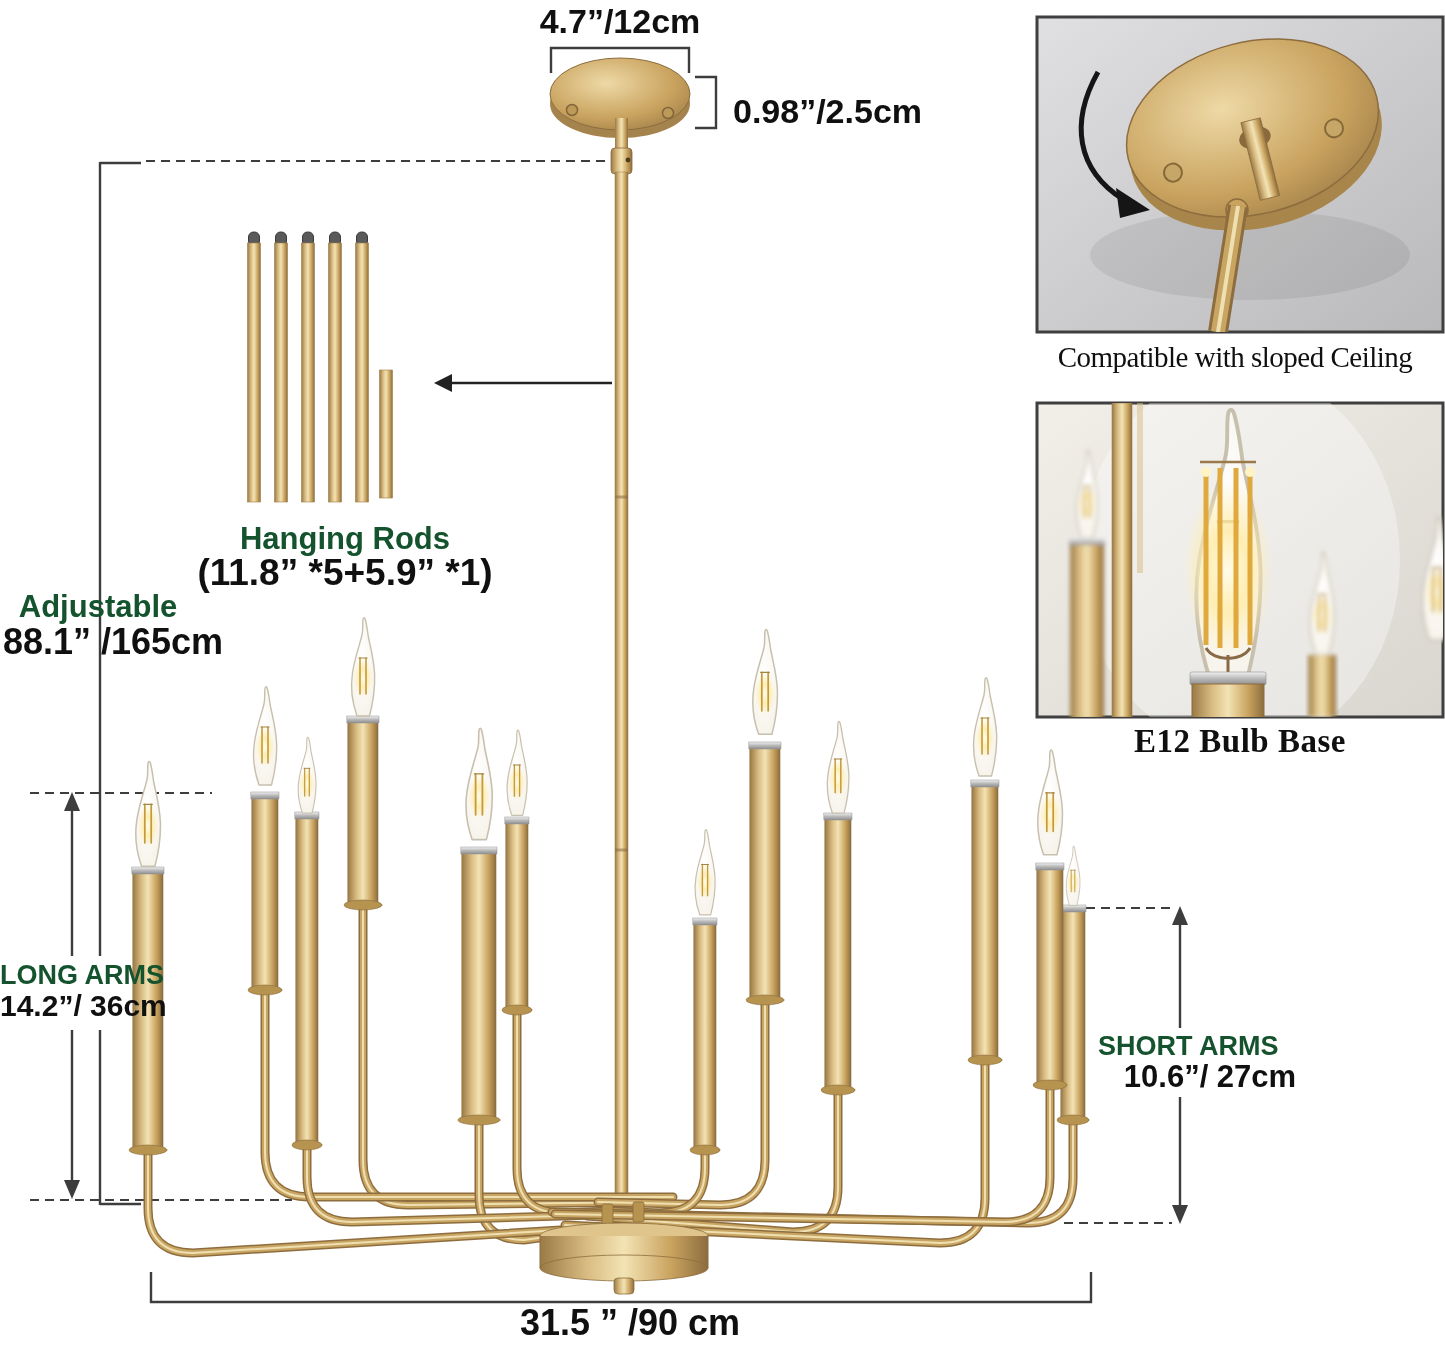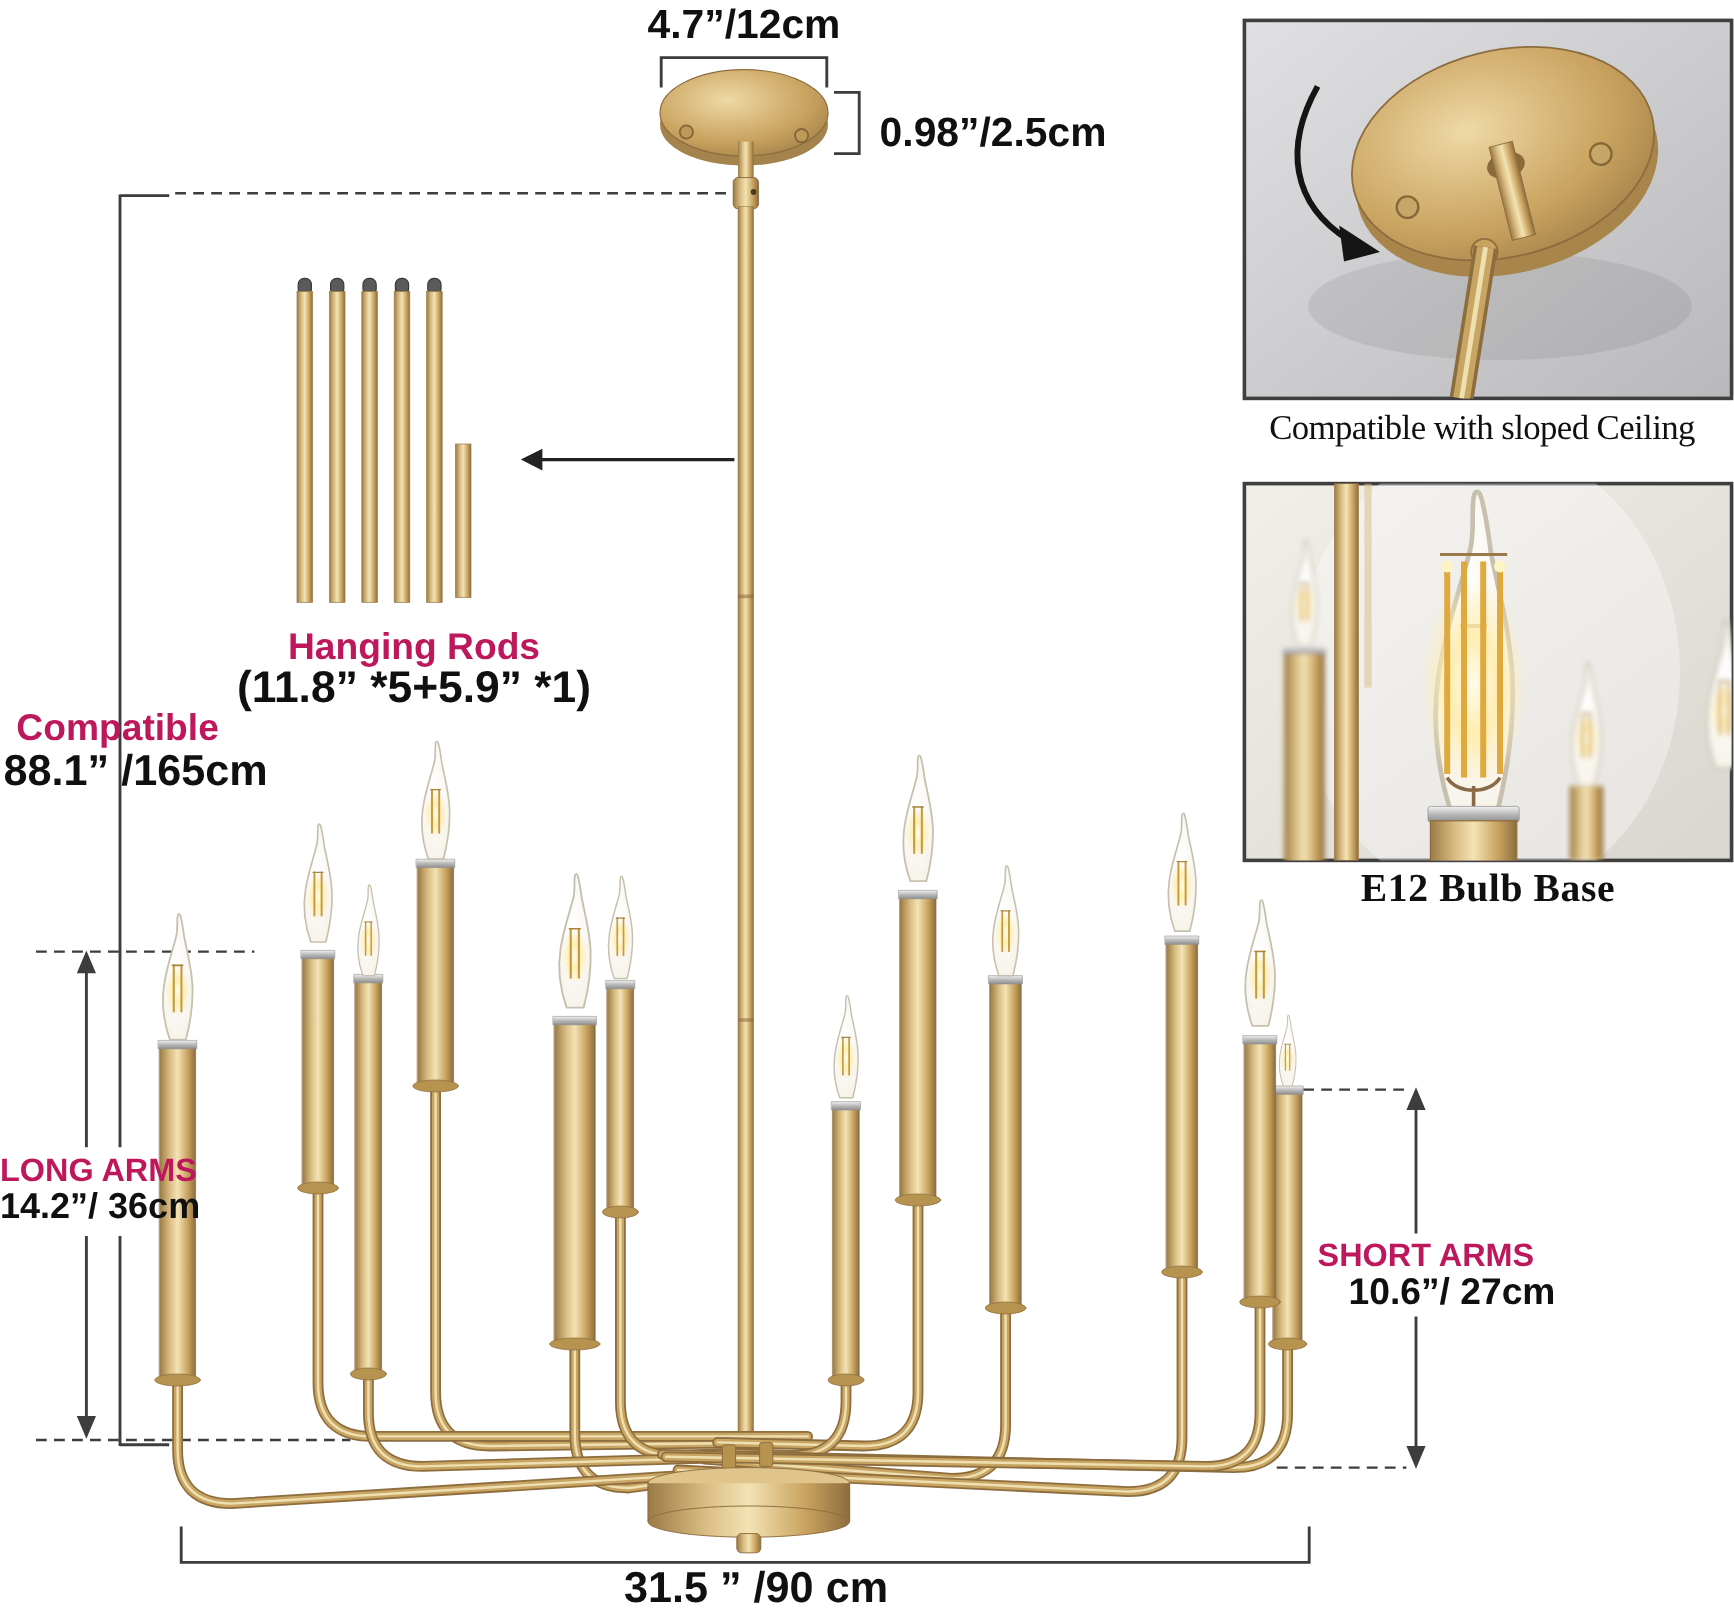--- a/index.html
+++ b/index.html
@@ -4,21 +4,21 @@
 <style>
   html,body{margin:0;padding:0;background:#ffffff;}
   #stage{
     position:relative;width:1445px;height:1351px;background:#ffffff;overflow:hidden;
     font-family:"Liberation Sans",sans-serif;
   }
   #art{position:absolute;left:0;top:0;width:1445px;height:1351px;}
   .lbl{position:absolute;white-space:nowrap;color:#101010;}
   .b{font-weight:bold;}
   .ctr{text-align:center;}
-  .red{color:#be185d;}
+  .red{color:#14532d;}
   .darkred{color:#a30d10;}
   .serif{font-family:Liberation Serif, serif;}
   .dim34{font-size:34px;letter-spacing:0px;}
   .dim36{font-size:36px;}
   .dim31{font-size:31px;}
   .dim30{font-size:30px;}
   .dim27{font-size:27px;}
   .dim37{font-size:37px;}
   .cap1{font-size:29px;letter-spacing:-0.5px;}
   .cap2a{font-size:33px;font-weight:bold;letter-spacing:0.5px;}
@@ -331,21 +331,21 @@
     </g>
   </svg>
 
   <div class="lbl b dim34 ctr" style="left:455px;top:2px;width:330px;">4.7”/12cm</div>
 
   <div class="lbl b dim34" style="left:733px;top:92px;">0.98”/2.5cm</div>
 
   <div class="lbl b dim31 ctr red" style="left:180px;top:521px;width:330px;">Hanging Rods</div>
   <div class="lbl b dim37 ctr" style="left:130px;top:552px;width:430px;">(11.8” *5+5.9” *1)</div>
 
-  <div class="lbl b dim31 ctr red" style="left:0px;top:589px;width:196px;">Compatible</div>
+  <div class="lbl b dim31 ctr red" style="left:0px;top:589px;width:196px;">Adjustable</div>
   <div class="lbl b dim36 ctr" style="left:0px;top:621px;width:226px;">88.1” /165cm</div>
 
   <div class="lbl b dim27 ctr red" style="left:0px;top:960px;width:140px;text-align:center;">LONG ARMS</div>
   <div class="lbl b dim30 ctr" style="left:0px;top:989px;width:144px;text-align:right;">14.2”/ 36cm</div>
 
   <div class="lbl b dim27 ctr red" style="left:1098px;top:1031px;width:165px;">SHORT ARMS</div>
   <div class="lbl b dim31 ctr" style="left:1120px;top:1059px;width:180px;">10.6”/ 27cm</div>
 
   <div class="lbl b dim36 ctr" style="left:470px;top:1302px;width:320px;">31.5 ” /90 cm</div>
 

